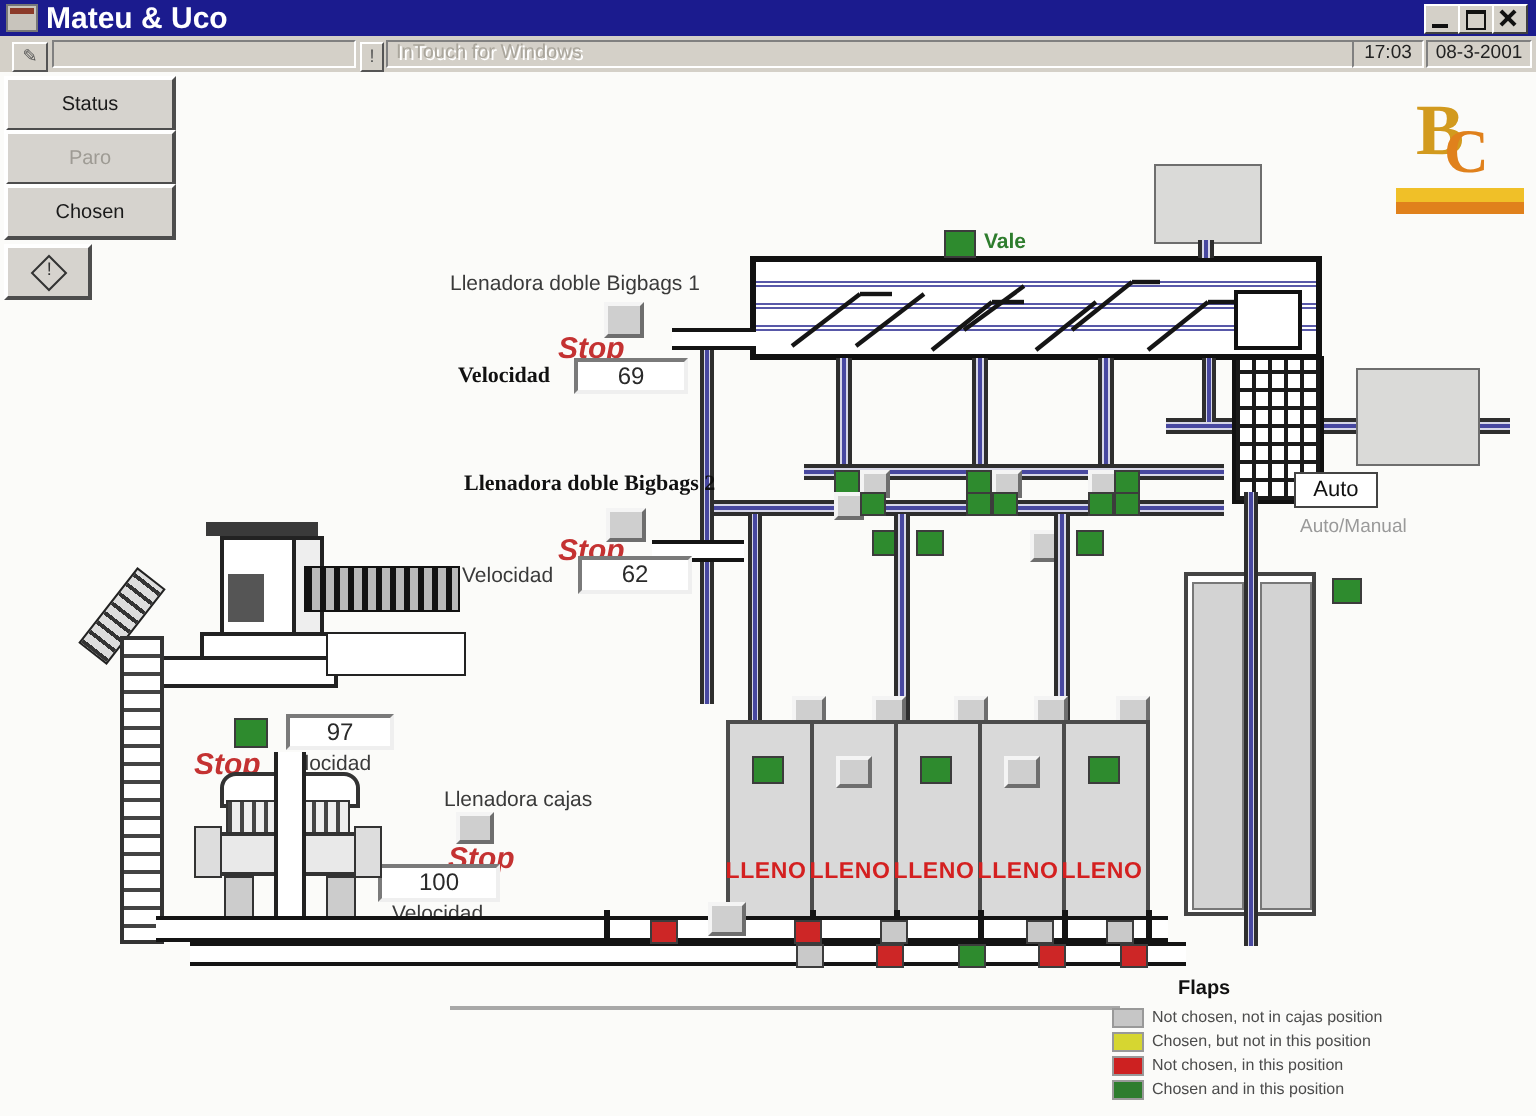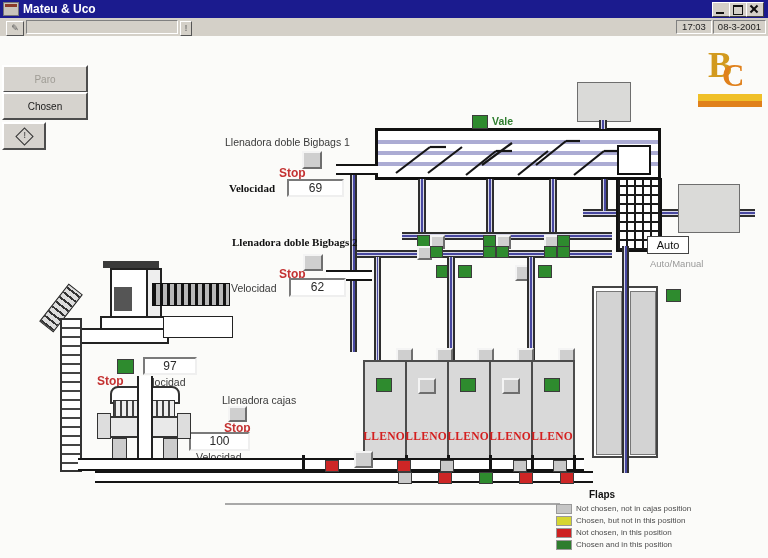--- a/index.html
+++ b/index.html
@@ -1,45 +1,45 @@
 <!DOCTYPE html>
 <html><head>
 <meta charset="utf-8">
 <style>
   html,body{margin:0;padding:0;}
   body{font-family:"Liberation Sans",sans-serif;}
   .screen{position:relative;width:768px;height:558px;background:#d4d0c8;overflow:hidden;}
   .abs{position:absolute;}
   
   .titlebar{position:absolute;left:0;top:0;width:768px;height:18px;background:#1b1b8e;display:flex;align-items:center;}
-  .titletext{color:#fff;font-size:12px;font-weight:bold;margin-left:4px;}
+  .titletext{color:#fff;font-size:15px;font-weight:bold;margin-left:4px;}
   .appicon{width:14px;height:12px;margin-left:3px;background:#c8c4bc;border:1px solid #777;position:relative;}
   .appicon:before{content:"";position:absolute;left:1px;top:1px;right:1px;height:3px;background:#8b3a2a;}
   .wbtn{position:absolute;top:2px;width:16px;height:13px;background:#d4d0c8;border:1px solid;border-color:#fff #404040 #404040 #fff;}
   .wbtn .bar{position:absolute;left:3px;bottom:2px;width:8px;height:2px;background:#111;}
   .wbtn .box{position:absolute;left:3px;top:2px;width:8px;height:7px;border:1px solid #111;border-top-width:2px;}
   .wbtn .x1,.wbtn .x2{position:absolute;left:2px;top:5px;width:10px;height:2px;background:#111;}
   .wbtn .x1{transform:rotate(45deg);}.wbtn .x2{transform:rotate(-45deg);}
   
   .toolbar{position:absolute;left:0;top:18px;width:768px;height:18px;background:#d4d0c8;border-bottom:1px solid #9a968e;}
   .sunken{position:absolute;background:#d4d0c8;border:1px solid;border-color:#808080 #ffffff #ffffff #808080;}
   .engraved{color:#aaa69c;text-shadow:1px 1px 0 #fff;font-size:10px;line-height:12px;}
   .tinybtn{position:absolute;width:16px;height:13px;background:#d4d0c8;border:1px solid;border-color:#fff #555 #555 #fff;font-size:9px;color:#555;text-align:center;line-height:12px;}
   
   .sbtn{position:absolute;left:2px;width:82px;height:24px;background:#d6d3ce;border:2px solid;border-color:#ffffff #4d4d4d #4d4d4d #ffffff;font-size:10px;color:#1a1a1a;display:flex;align-items:center;justify-content:center;cursor:pointer;}
   .sbtn.dis{color:#9e9b94;}
   
   .canvas{position:absolute;left:0;top:36px;width:768px;height:522px;background:#fbfbf9;}
   .lbl{position:absolute;white-space:nowrap;}
   .valbox{position:absolute;background:#fff;border:2px solid;border-color:#7a7a7a #efefef #efefef #7a7a7a;font-size:12px;color:#2a2a2a;text-align:center;}
-  .stop{color:#c43232;font-weight:bold;font-size:12px;}
+  .stop{color:#c43232;font-weight:bold;font-size:15px;font-style:italic;}
   .b3{position:absolute;background:#cfcfcf;border:2px solid;border-color:#f4f4f4 #6e6e6e #6e6e6e #f4f4f4;}
   .ind{position:absolute;border:1px solid #3c3c3c;}
   .silo{position:absolute;width:40px;height:100px;background:#d9d9d9;border:2px solid #4c4c4c;}
-  .lleno{position:absolute;width:44px;text-align:right;font-weight:bold;font-size:11.5px;color:#d42020;letter-spacing:.3px;font-family:Liberation Serif, serif;}
+  .lleno{position:absolute;width:44px;text-align:center;font-weight:bold;font-size:11.5px;color:#d42020;letter-spacing:.3px;}
   .vp{position:absolute;background-color:#d7d7e8;border-left:2px solid #2e2e2e;border-right:2px solid #2e2e2e;background-image:linear-gradient(90deg,transparent calc(50% - 1px),#4848a0 calc(50% - 1px),#4848a0 calc(50% + 1px),transparent calc(50% + 1px));}
   .hp{position:absolute;background-color:#d7d7e8;border-top:2px solid #2e2e2e;border-bottom:2px solid #2e2e2e;background-image:linear-gradient(180deg,transparent calc(50% - 1px),#4848a0 calc(50% - 1px),#4848a0 calc(50% + 1px),transparent calc(50% + 1px));}
   .rail{position:absolute;background:#fff;border-top:2px solid #141414;border-bottom:2px solid #141414;}
   .tick{position:absolute;width:3px;background:#141414;}
   .graybox{position:absolute;background:#dadad8;border:1px solid #6e6e6e;}
   .tbar{position:absolute;background:#fff;border:2px solid #141414;}
   .legend-label{font-size:8px;color:#4c4c4c;line-height:9px;}
   .machinepart{position:absolute;}
 </style>
 </head>
@@ -59,26 +59,28 @@
     </div>
   <div class="wbtn" style="left:746px;">
       <span class="x1"></span>
       <span class="x2"></span>
     </div>
 
   <div class="toolbar">
     <div class="tinybtn" style="left:6px;top:3px;">✎</div>
     <div class="sunken" style="left:26px;top:2px;width:150px;height:12px;"></div>
     <div class="tinybtn" style="left:180px;top:3px;width:10px;">!</div>
+    <div class="sunken engraved" style="left:193px;top:2px;width:478px;height:12px;padding-left:4px;">InTouch for Windows</div>
     <div class="sunken" style="left:676px;top:2px;width:34px;height:12px;font-size:9.5px;color:#222;text-align:center;line-height:12px;">17:03</div>
     <div class="sunken" style="left:713px;top:2px;width:51px;height:12px;font-size:9.5px;color:#222;text-align:center;line-height:12px;">08-3-2001</div>
   </div>
 
   <div class="canvas">
 
+    <div class="sbtn" style="top:2px;">Status</div>
     <div class="sbtn dis" style="top:29px;">Paro</div>
     <div class="sbtn" style="top:56px;">Chosen</div>
     <div class="sbtn" style="top:86px;width:40px;height:24px;">
       <span style="display:inline-block;width:11px;height:11px;border:1.5px solid #333;transform:rotate(45deg);position:relative;">
           <span style="position:absolute;left:3px;top:-1px;transform:rotate(-45deg);font-size:9px;color:#333;">!</span>
         </span>
     </div>
 
     <div class="lbl" style="left:708px;top:8px;font-family:'Liberation Serif',serif;font-weight:bold;font-size:36px;color:#d29a1e;">B</div>
     <div class="lbl" style="left:722px;top:22px;font-family:'Liberation Serif',serif;font-weight:bold;font-size:31px;color:#e0811c;">C</div>

